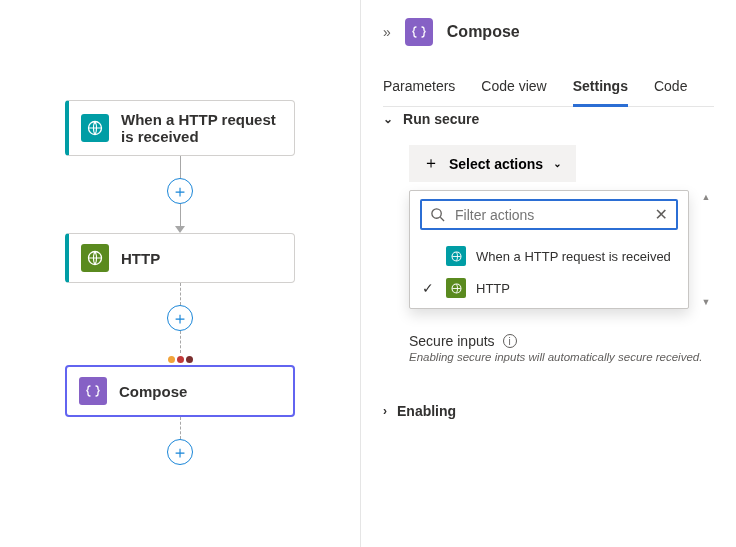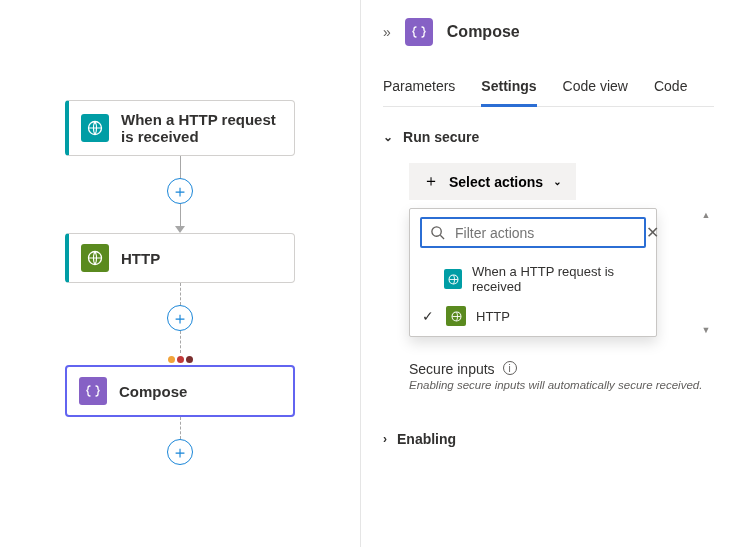--- a/index.html
+++ b/index.html
@@ -40,51 +40,51 @@
   
   .panel { flex: 1; border-left: 1px solid #e5e5e5; padding: 18px 22px 0 22px; overflow: hidden; position: relative; }
   .panel-header { display:flex; align-items:center; gap:14px; margin-bottom:26px; }
   .collapse-icon { font-size:14px; color:#605e5c; cursor:pointer; }
   .panel-badge {
     width:28px;height:28px;border-radius:4px;background:#8661c5;
     display:flex;align-items:center;justify-content:center;color:#fff;
   }
   .panel-title { font-size:16px; font-weight:600; }
 
-  .tabs { display:flex; gap:26px; border-bottom:1px solid #e5e5e5; margin-bottom:22px; }
+  .tabs { display:flex; gap:26px; border-bottom:1px solid #e5e5e5; margin-bottom:4px; }
   .tab { padding:6px 0 10px; font-size:14px; color:#323130; cursor:pointer; }
   .tab.active { font-weight:600; border-bottom:3px solid #2b6ed4; margin-bottom:-1px; }
 
   .section-head { display:flex; align-items:center; gap:10px; font-size:14px; font-weight:600; cursor:pointer; }
   .chev { font-size:12px; color:#323130; display:inline-block; }
 
   .select-actions-btn {
     margin:18px 0 8px 26px; padding:8px 14px; background:#f3f2f1;
     border:none; font-size:14px; font-weight:600; cursor:pointer;
     display:inline-flex; align-items:center; gap:10px;
   }
   .plus-glyph{font-size:16px;font-weight:400;}
   .caret{font-size:10px;}
 
   .dropdown {
-    margin-left:0; width:248px; border:1px solid #c8c6c4; border-radius:2px;
+    margin-left:0; width:280px; border:1px solid #c8c6c4; border-radius:2px;
     box-shadow:0 6px 14px rgba(0,0,0,.13); padding:8px 10px 4px; background:#fff;
   }
   .search-row{ position:relative; border:2px solid #2b6ed4; border-radius:2px; display:flex; align-items:center; padding:4px 8px; gap:8px; }
   .search-row input{ flex:1; border:none; outline:none; font-size:14px; }
   .x-btn{ font-size:16px; color:#605e5c; cursor:pointer; }
   .opt-list{ margin-top:10px; }
   .opt{ display:flex; align-items:center; gap:10px; padding:6px 2px; font-size:13px; cursor:pointer; }
   .opt .mini{ width:20px;height:20px;border-radius:2px;display:flex;align-items:center;justify-content:center;color:#fff;font-size:10px;}
   .check{ width:14px; font-size:14px; color:#323130; }
   .scroll-hint{ position:absolute; right:-1px; top:0; bottom:0; width:18px; display:flex; flex-direction:column; justify-content:space-between; align-items:center; color:#8a8886; font-size:9px; padding:2px 0; }
   .dropdown-wrap{ position:relative; margin-left:26px; }
 
   .subblock { margin:24px 0 0 26px; }
-  .secure-row{ display:flex; align-items:flex-start; gap:8px; font-size:14px; }
+  .secure-row{ display:flex; align-items:center; gap:8px; font-size:14px; }
   .info-ic{ width:14px;height:14px;border:1px solid #605e5c;border-radius:50%;display:inline-flex;align-items:center;justify-content:center;font-size:10px;color:#605e5c; }
   .hint{ font-size:11.5px; font-style:italic; color:#605e5c; margin:2px 0 8px; }
   .toggle-row{ display:flex; align-items:center; gap:10px; font-size:14px; }
   .toggle{
     width:36px;height:18px;border:1px solid #605e5c;border-radius:10px;position:relative;cursor:pointer;background:#fff;
   }
   .toggle::after{ content:""; position:absolute; width:12px;height:12px;border-radius:50%;background:#605e5c; top:2px; left:2px; }
 
   .tracking-head{ display:flex; align-items:center; gap:10px; font-size:14px; font-weight:600; margin-top:40px; cursor:pointer; }
 
@@ -161,22 +161,22 @@
     <span class="panel-badge">
       <svg width="16" height="16" viewBox="0 0 16 16">
           <path d="M5 3c-1 0-2 .5-2 2v1c0 1-.5 1.5-1.5 1.5C2.5 8 3 8.5 3 9.5V11c0 1.5 1 2 2 2M11 3c1 0 2 .5 2 2v1c0 1 .5 1.5 1.5 1.5C13.5 8 13 8.5 13 9.5V11c0 1.5-1 2-2 2" stroke="#fff" stroke-width="1.3" fill="none" stroke-linecap="round"></path>
         </svg>
     </span>
     <span class="panel-title">Compose</span>
   </div>
 
   <div class="tabs">
     <div class="tab">Parameters</div>
+    <div class="tab">Code view</div>
     <div class="tab active">Settings</div>
-    <div class="tab">Code view</div>
     <div class="tab">Code</div>
   </div>
 
   <div class="section-head">
     <span class="chev">⌄</span>
     <span>Run secure</span>
   </div>
 
   <button class="select-actions-btn">
     <span class="plus-glyph">＋</span>

